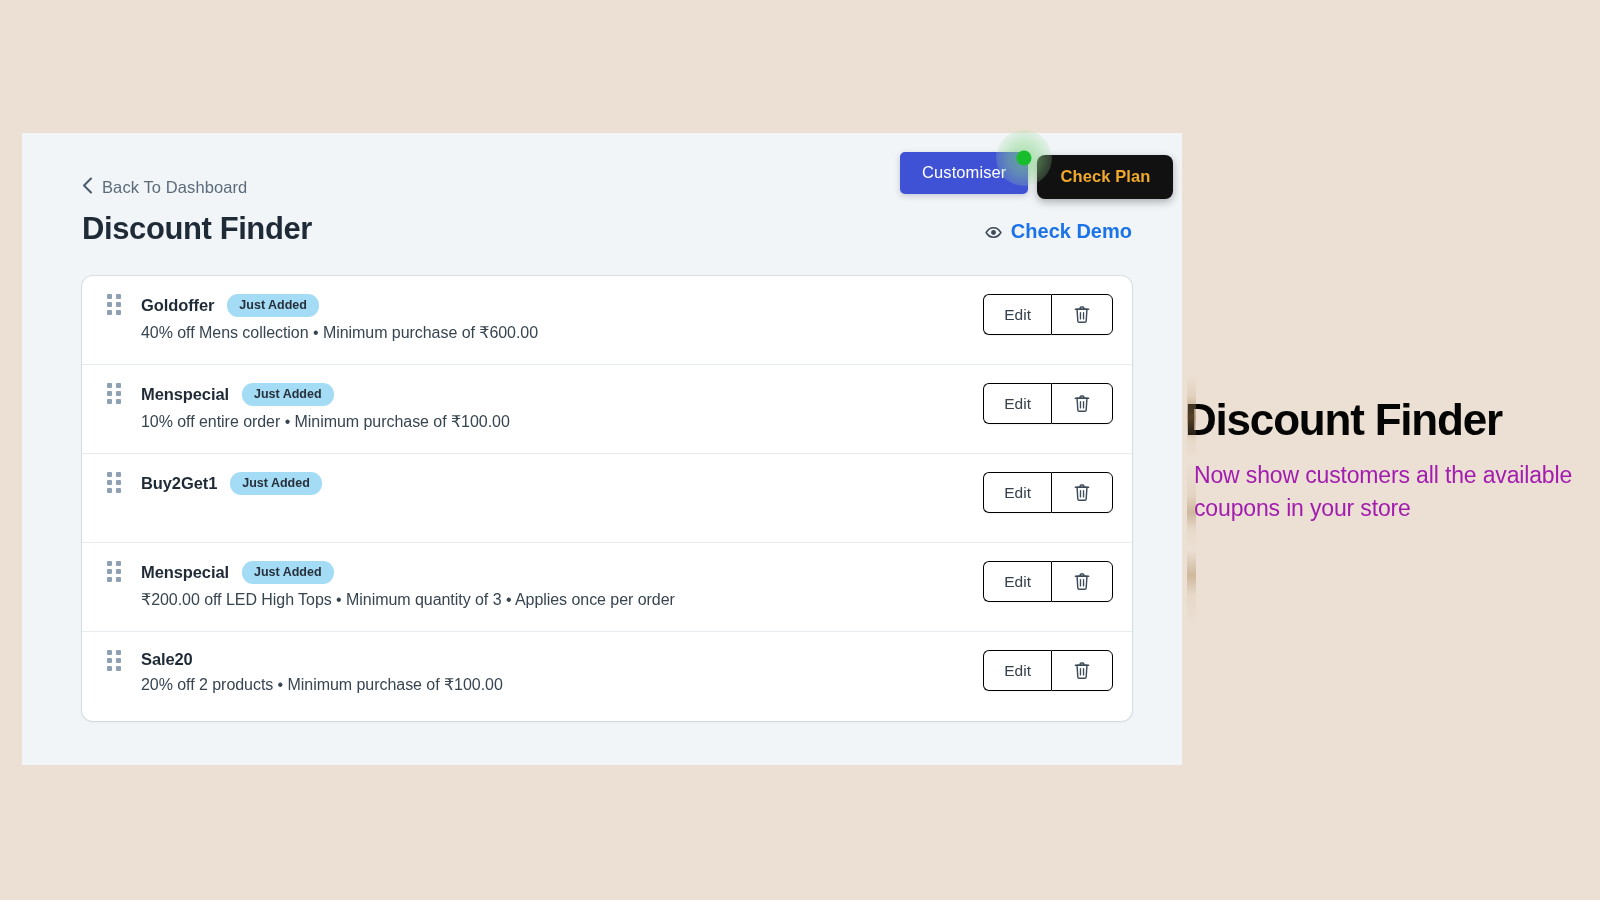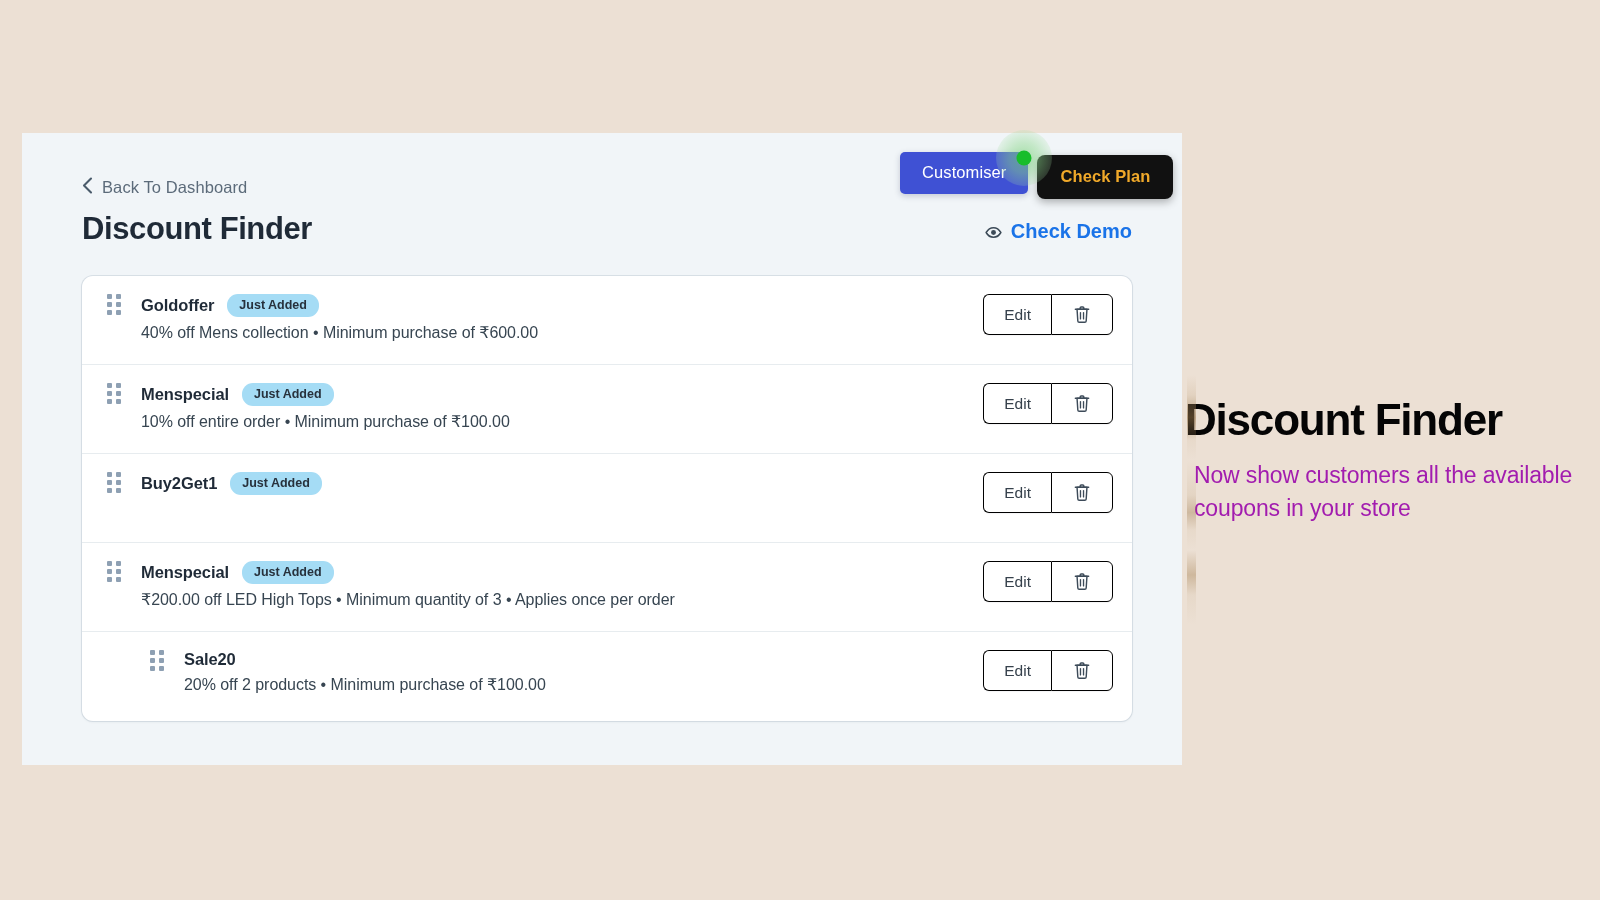--- a/index.html
+++ b/index.html
@@ -102,21 +102,21 @@
     border-radius: 11px;
     box-shadow: 0 0 0 1px rgba(195,205,215,.55), 0 1px 3px rgba(30,45,60,.07);
     overflow: hidden;
   }
   .discount-row {
     display: flex; align-items: flex-start;
     padding: 18px 19px 18px 17px;
     min-height: 89px;
     border-bottom: 1px solid #e7ecef;
   }
-  .discount-row:last-child { border-bottom: none; margin-left: 43px; }
+  .discount-row:last-child { border-bottom: none; }
 
   
   .drag-handle {
     width: 22px; flex: 0 0 22px;
     display: grid;
     grid-template-columns: repeat(2, 5px);
     grid-template-rows: repeat(3, 5px);
     gap: 3px 4px;
     margin-right: 12px; margin-left: 8px;
     cursor: grab;

